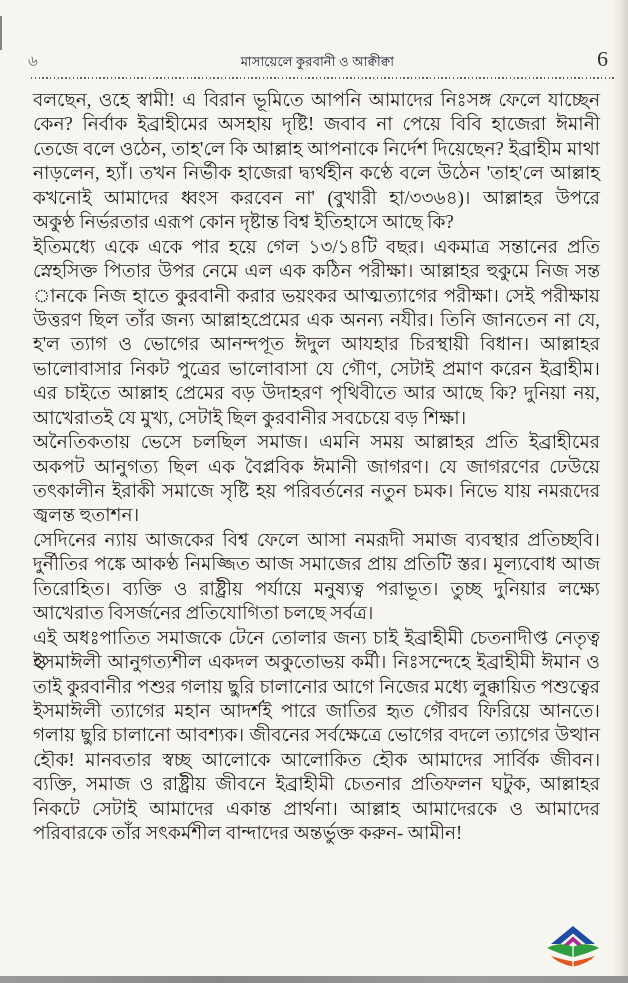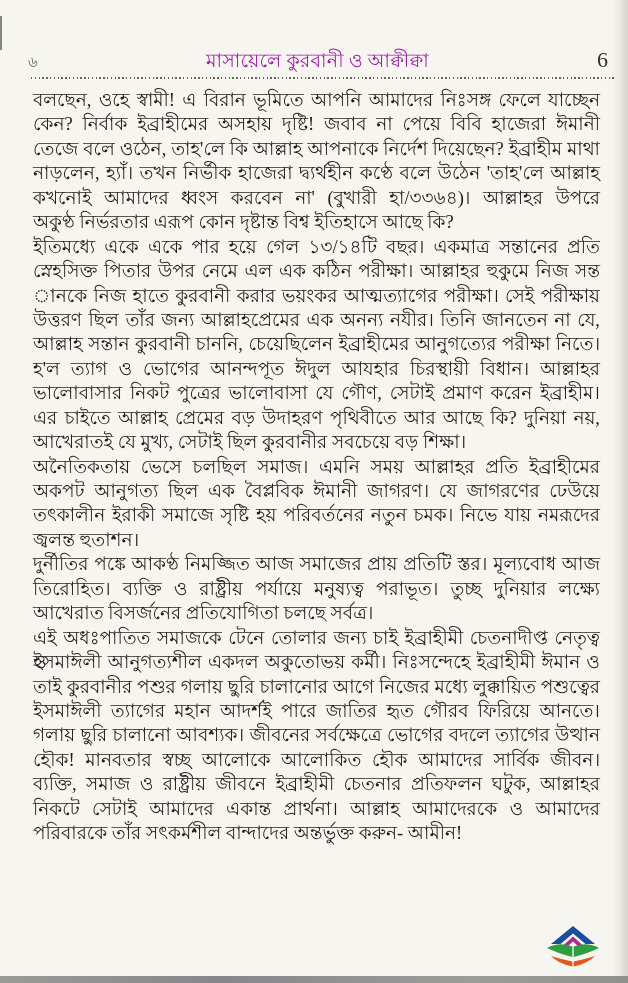--- a/index.html
+++ b/index.html
@@ -12,21 +12,21 @@
     color:#201e1b;
     overflow:hidden;
     box-shadow:0 0 6px rgba(0,0,0,.25);
   }
   
   .hdr{
     position:absolute;top:46px;left:28px;right:20px;
     display:flex;justify-content:space-between;align-items:baseline;
   }
   .hdr .num-left{font-size:15px;color:#6e7268;}
-  .hdr .title{font-size:19px;color:#a21caf;letter-spacing:.2px;}
+  .hdr .title{font-size:13px;color:#0f172a;letter-spacing:.2px;}
   .hdr .num-right{font-size:22px;color:#33312e;font-family:"Liberation Serif","DejaVu Serif",serif;}
   .rule{
     position:absolute;top:77px;left:31px;right:14px;height:2.4px;
     background:repeating-linear-gradient(90deg,#4c4a46 0 1.4px,transparent 1.4px 3.8px);
     opacity:.85;
   }
   
   .body-text{
     position:absolute;top:88px;left:33px;width:567px;
   }
@@ -79,33 +79,33 @@
         <div class="line">তেজে বলে ওঠেন, তাহ'লে কি আল্লাহ আপনাকে নির্দেশ দিয়েছেন? ইব্রাহীম মাথা</div>
         <div class="line">নাড়লেন, হ্যাঁ। তখন নির্ভীক হাজেরা দ্ব্যর্থহীন কণ্ঠে বলে উঠেন 'তাহ'লে আল্লাহ</div>
         <div class="line">কখনোই আমাদের ধ্বংস করবেন না' (বুখারী হা/৩৩৬৪)। আল্লাহর উপরে</div>
         <div class="line last">অকুণ্ঠ নির্ভরতার এরূপ কোন দৃষ্টান্ত বিশ্ব ইতিহাসে আছে কি?</div>
       </div>
       <div class="para">
         <div class="line">ইতিমধ্যে একে একে পার হয়ে গেল ১৩/১৪টি বছর। একমাত্র সন্তানের প্রতি</div>
         <div class="line">স্নেহসিক্ত পিতার উপর নেমে এল এক কঠিন পরীক্ষা। আল্লাহর হুকুমে নিজ সন্ত</div>
         <div class="line">ানকে নিজ হাতে কুরবানী করার ভয়ংকর আত্মত্যাগের পরীক্ষা। সেই পরীক্ষায়</div>
         <div class="line">উত্তরণ ছিল তাঁর জন্য আল্লাহপ্রেমের এক অনন্য নযীর। তিনি জানতেন না যে,</div>
-        <div class="line">আল্লাহ সন্তান কুরবানী চাননি, চেয়েছিলেন ইব্রাহীমের আনুগত্যের পরীক্ষা নিতে।</div>
         <div class="line">হ'ল ত্যাগ ও ভোগের আনন্দপূত ঈদুল আযহার চিরস্থায়ী বিধান। আল্লাহর</div>
         <div class="line">ভালোবাসার নিকট পুত্রের ভালোবাসা যে গৌণ, সেটাই প্রমাণ করেন ইব্রাহীম।</div>
         <div class="line">এর চাইতে আল্লাহ প্রেমের বড় উদাহরণ পৃথিবীতে আর আছে কি? দুনিয়া নয়,</div>
         <div class="line last">আখেরাতই যে মুখ্য, সেটাই ছিল কুরবানীর সবচেয়ে বড় শিক্ষা।</div>
       </div>
       <div class="para">
         <div class="line">অনৈতিকতায় ভেসে চলছিল সমাজ। এমনি সময় আল্লাহর প্রতি ইব্রাহীমের</div>
         <div class="line">অকপট আনুগত্য ছিল এক বৈপ্লবিক ঈমানী জাগরণ। যে জাগরণের ঢেউয়ে</div>
         <div class="line">তৎকালীন ইরাকী সমাজে সৃষ্টি হয় পরিবর্তনের নতুন চমক। নিভে যায় নমরূদের</div>
         <div class="line last">জ্বলন্ত হুতাশন।</div>
       </div>
       <div class="para">
+        <div class="line">সেদিনের ন্যায় আজকের বিশ্ব ফেলে আসা নমরূদী সমাজ ব্যবস্থার প্রতিচ্ছবি।</div>
         <div class="line">দুর্নীতির পঙ্কে আকণ্ঠ নিমজ্জিত আজ সমাজের প্রায় প্রতিটি স্তর। মূল্যবোধ আজ</div>
         <div class="line">তিরোহিত। ব্যক্তি ও রাষ্ট্রীয় পর্যায়ে মনুষ্যত্ব পরাভূত। তুচ্ছ দুনিয়ার লক্ষ্যে</div>
         <div class="line last">আখেরাত বিসর্জনের প্রতিযোগিতা চলছে সর্বত্র।</div>
       </div>
       <div class="para">
         <div class="line">এই অধঃপাতিত সমাজকে টেনে তোলার জন্য চাই ইব্রাহীমী চেতনাদীপ্ত নেতৃত্ব ও</div>
         <div class="line">ইসমাঈলী আনুগত্যশীল একদল অকুতোভয় কর্মী। নিঃসন্দেহে ইব্রাহীমী ঈমান ও</div>
         <div class="line">তাই কুরবানীর পশুর গলায় ছুরি চালানোর আগে নিজের মধ্যে লুক্কায়িত পশুত্বের</div>
         <div class="line">ইসমাঈলী ত্যাগের মহান আদর্শই পারে জাতির হৃত গৌরব ফিরিয়ে আনতে।</div>
         <div class="line">গলায় ছুরি চালানো আবশ্যক। জীবনের সর্বক্ষেত্রে ভোগের বদলে ত্যাগের উত্থান</div>

